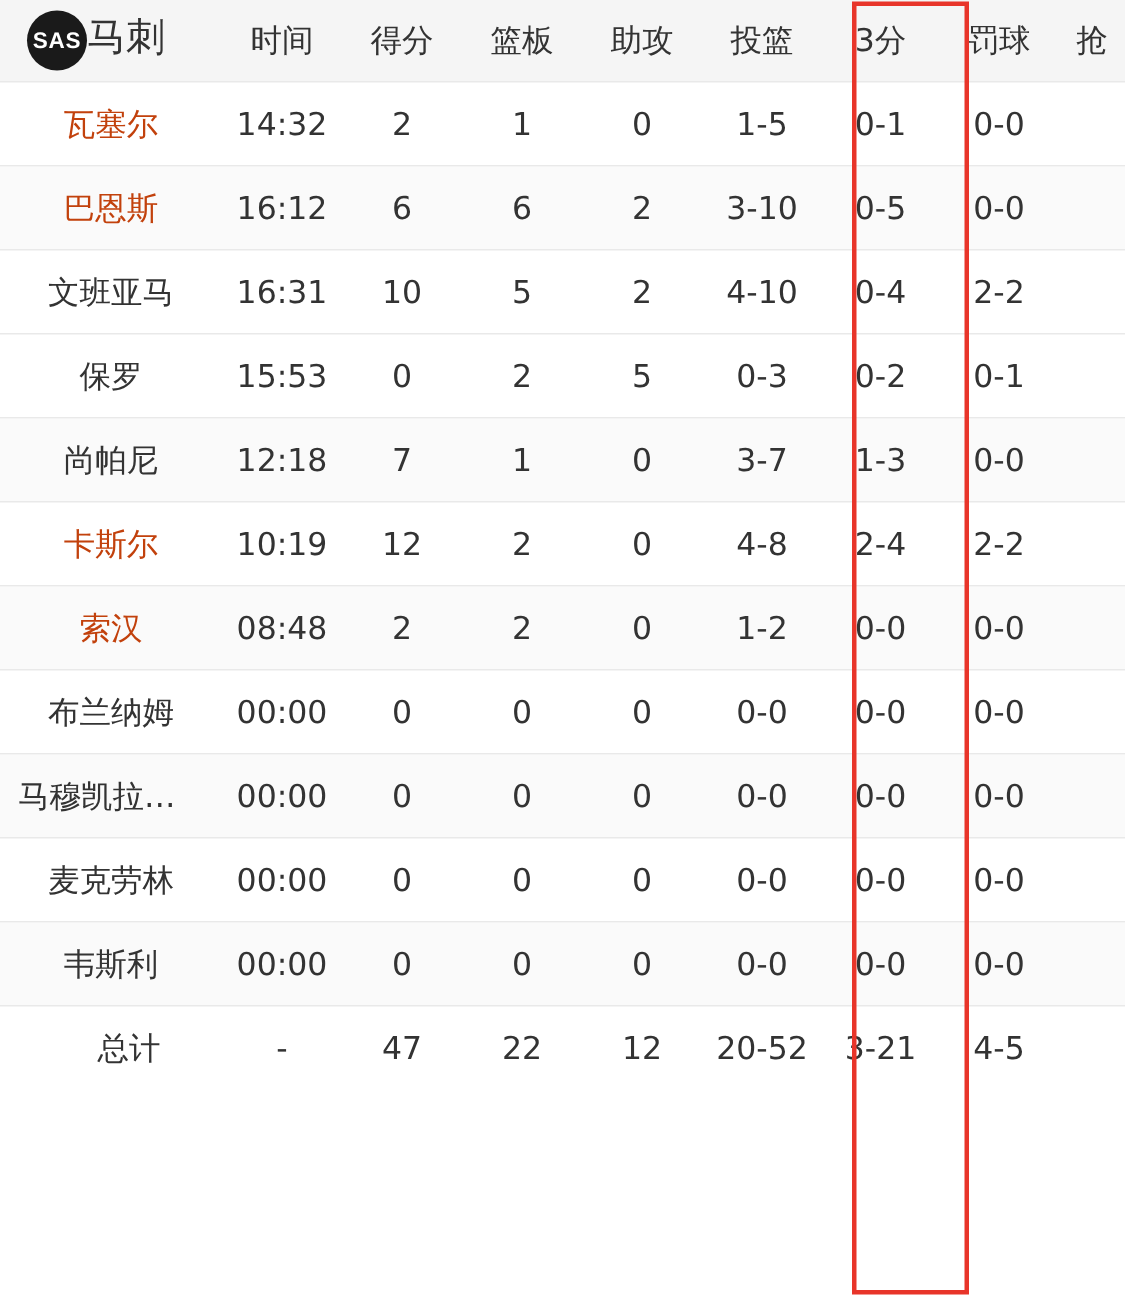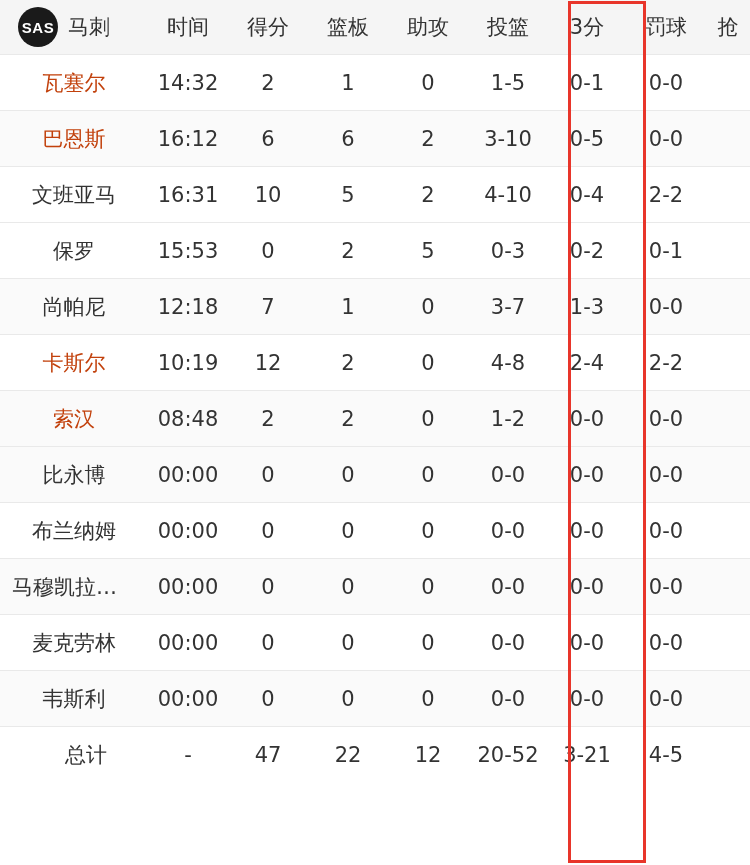--- a/index.html
+++ b/index.html
@@ -62,41 +62,40 @@
   td.player {
     text-align: left;
     padding-left: 24px;
     font-size: 21px;
     color: #333333;
   }
   td.player.starter { color: #c2410c; }
 
   .head-logo-cell {
     display: flex;
-    align-items: center;
-    gap: 10px;
+    align-items: flex-start;
     padding-left: 18px;
   }
   .logo {
     width: 40px;
     height: 40px;
     border-radius: 50%;
     background: #1a1a1a;
     color: #ffffff;
     font-size: 15px;
     font-weight: bold;
     display: flex;
     align-items: center;
     justify-content: center;
     letter-spacing: 0.5px;
     flex: 0 0 auto;
     font-family: "Liberation Sans", sans-serif;
   }
   .team-name {
-    font-size: 21px;
+    font-size: 26px;
     color: #333333;
   }
   tr.total td {
     background: #ffffff;
     font-size: 21px;
     border-bottom: none;
   }
   tr.total td.player { padding-left: 24px; }
 
   
@@ -220,31 +219,20 @@
         <td class="player starter">索汉</td>
         <td>08:48</td>
         <td>2</td>
         <td>2</td>
         <td>0</td>
         <td>1-2</td>
         <td>0-0</td>
         <td>0-0</td>
         <td></td>
       </tr>
-      <tr class="row-even">
-        <td class="player">比永博</td>
-        <td>00:00</td>
-        <td>0</td>
-        <td>0</td>
-        <td>0</td>
-        <td>0-0</td>
-        <td>0-0</td>
-        <td>0-0</td>
-        <td></td>
-      </tr>
       <tr class="row-odd">
         <td class="player">布兰纳姆</td>
         <td>00:00</td>
         <td>0</td>
         <td>0</td>
         <td>0</td>
         <td>0-0</td>
         <td>0-0</td>
         <td>0-0</td>
         <td></td>

